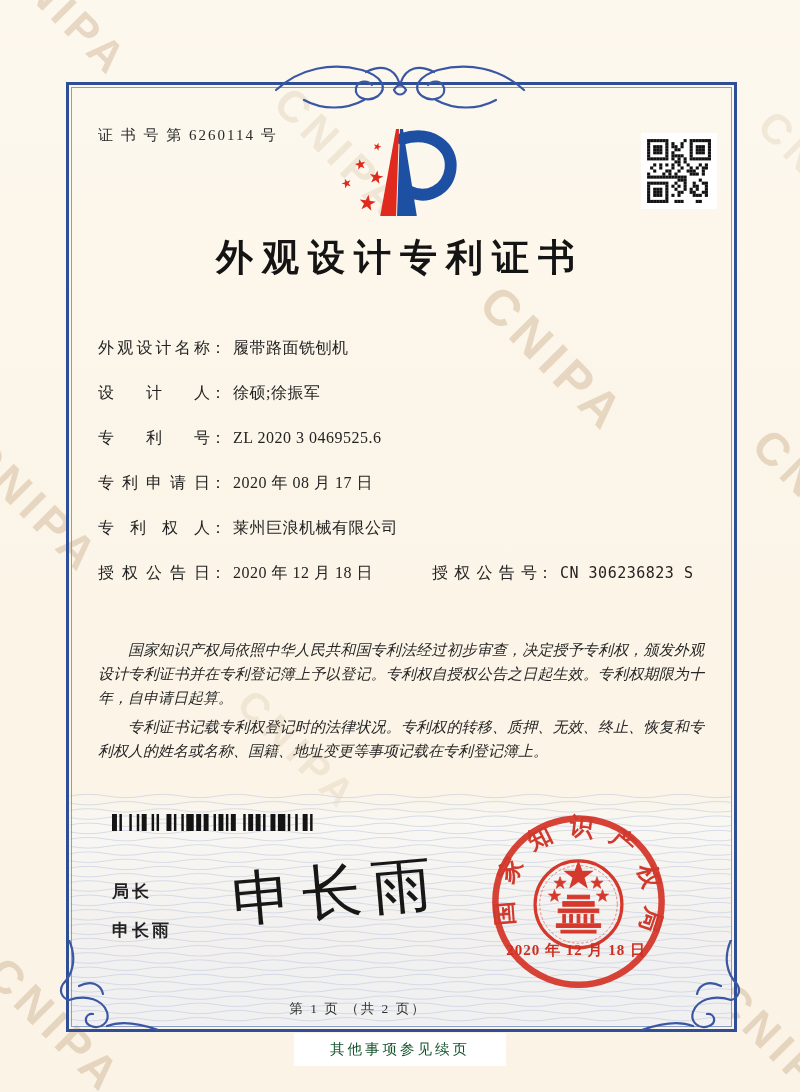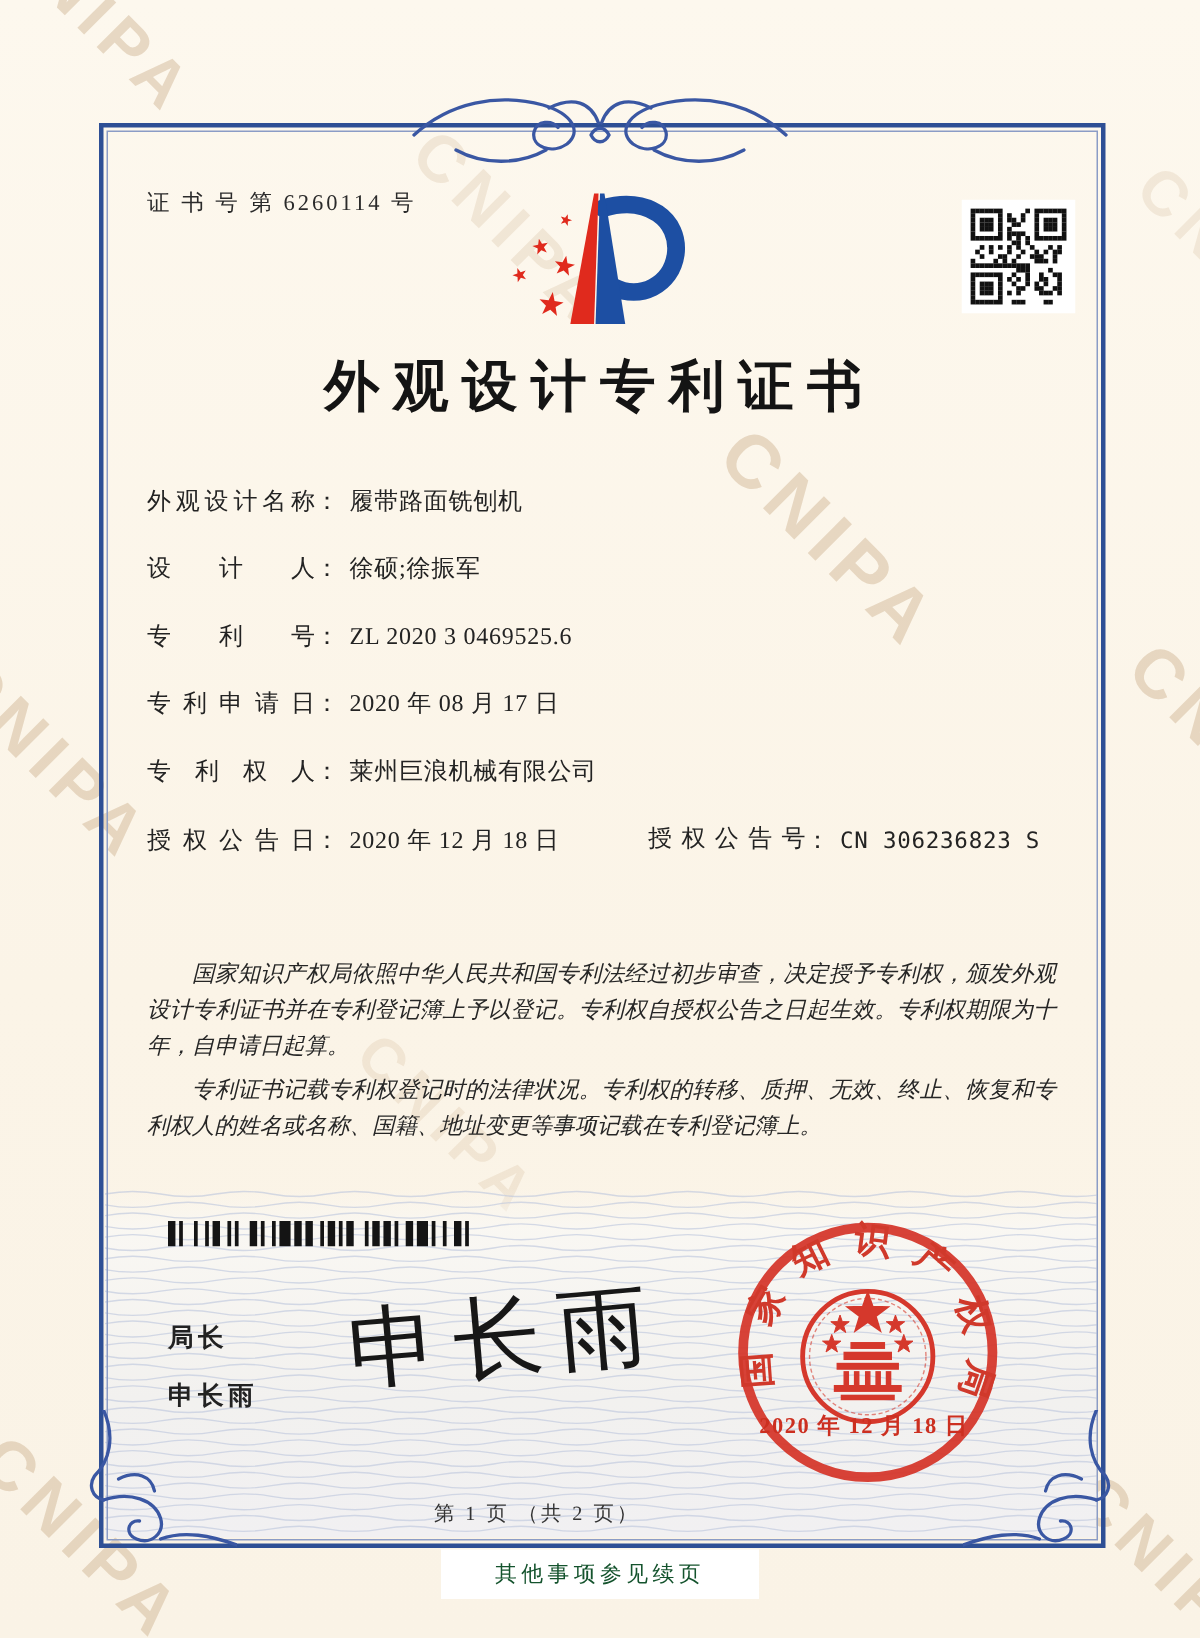--- a/index.html
+++ b/index.html
@@ -16,21 +16,21 @@
   .orn{position:absolute;}
   .orn path{stroke:#3a57a3;fill:none;stroke-width:2.2;stroke-linecap:round;}
   
   .guilloche{position:absolute;left:70px;top:792px;width:661px;height:233px;
      background:linear-gradient(180deg,rgba(255,255,255,0) 0,rgba(249,248,245,.85) 28px,#f2f1ef 60%,#f1f0f2 100%);}
   .cert-no{position:absolute;left:98px;top:126px;font-size:15px;letter-spacing:2px;color:#2b2b2b;}
   .qr{position:absolute;left:641px;top:133px;width:76px;height:76px;}
   .logo{position:absolute;left:330px;top:125px;width:140px;height:95px;}
   .title{position:absolute;left:0;top:233px;width:800px;text-align:center;
          font-size:37px;font-weight:bold;letter-spacing:9px;color:#141414;}
-  .fields{position:absolute;left:98px;top:320px;width:610px;font-size:16px;color:#232323;}
+  .fields{position:absolute;left:98px;top:333px;width:610px;font-size:16px;color:#232323;}
   .field-row{line-height:30px;margin-bottom:15px;white-space:nowrap;}
   .flabel{display:inline-block;width:112px;text-align:justify;text-align-last:justify;
           text-justify:inter-character;vertical-align:top;}
   .colon{display:inline-block;margin-right:7px;}
   .fvalue{letter-spacing:.5px;}
   .two-col .col-left{display:inline-block;width:330px;}
   .two-col .col-right{display:inline-block;}
   .col-right .fvalue{font-family:"DejaVu Sans Mono","Liberation Mono",monospace;font-size:15px;text-align:center;}
   .paras{position:absolute;left:98px;top:638px;width:606px;font-size:15px;line-height:24px;
          text-align:justify;color:#262626;}

